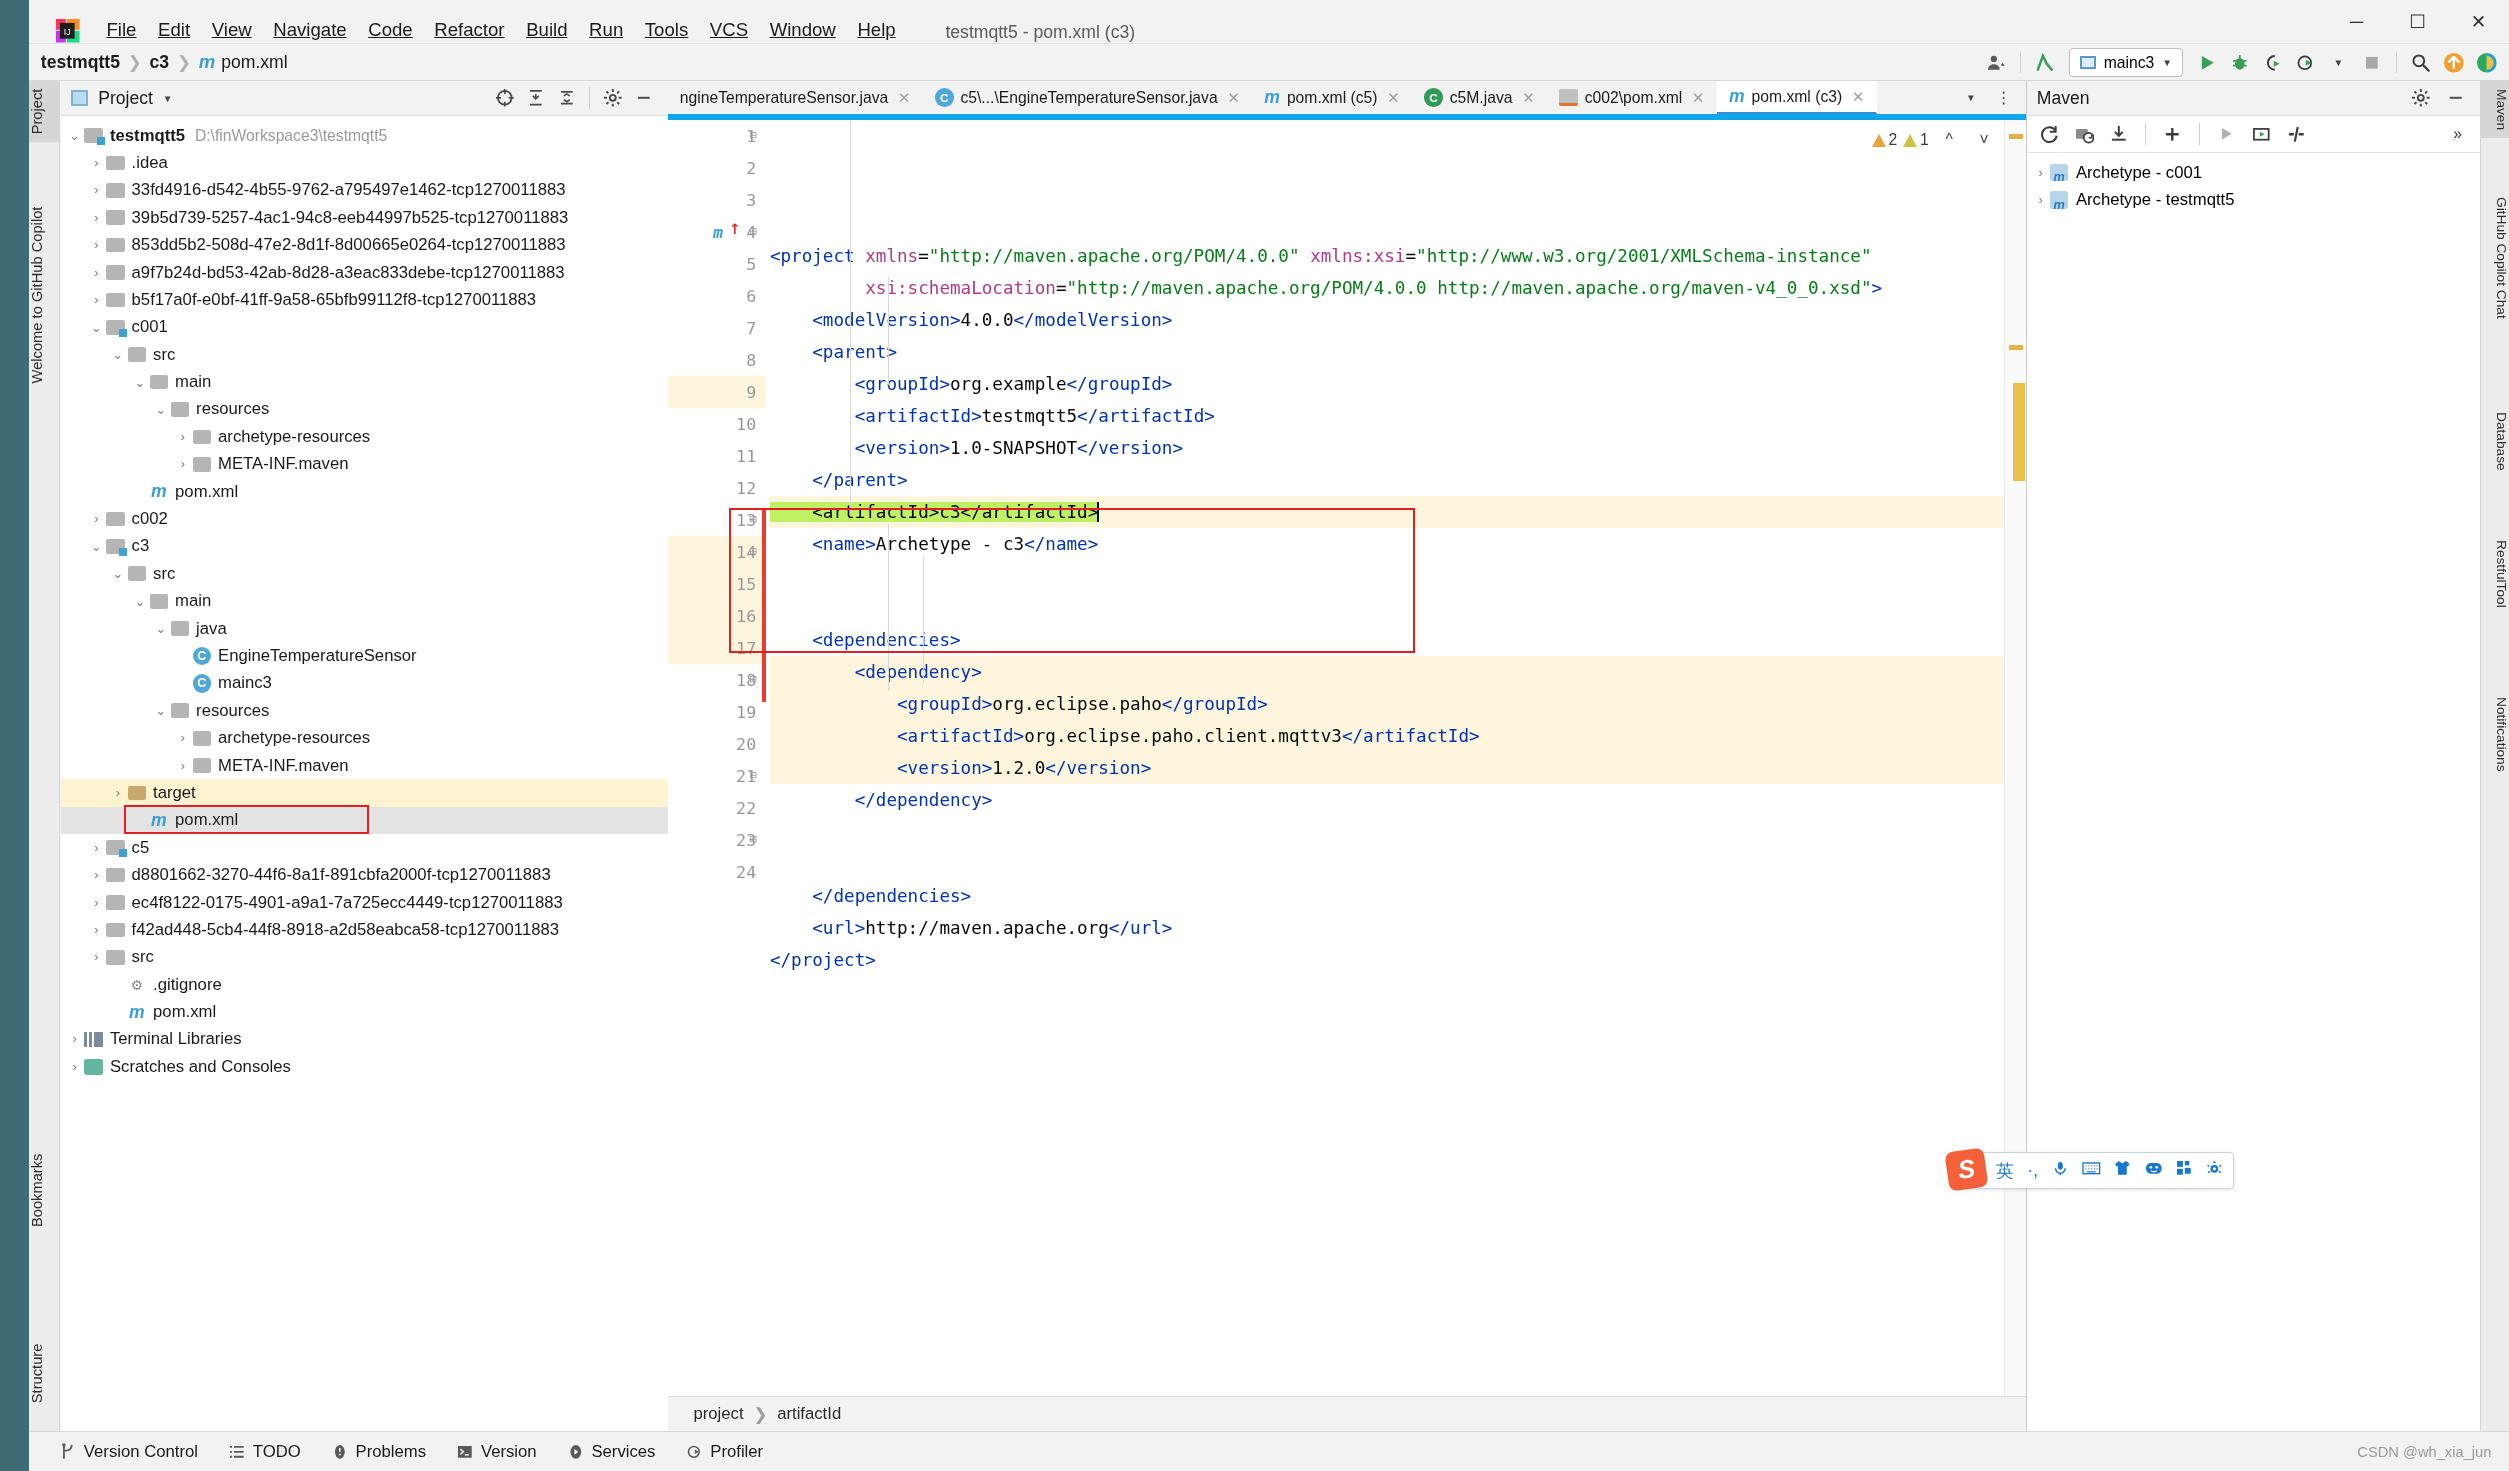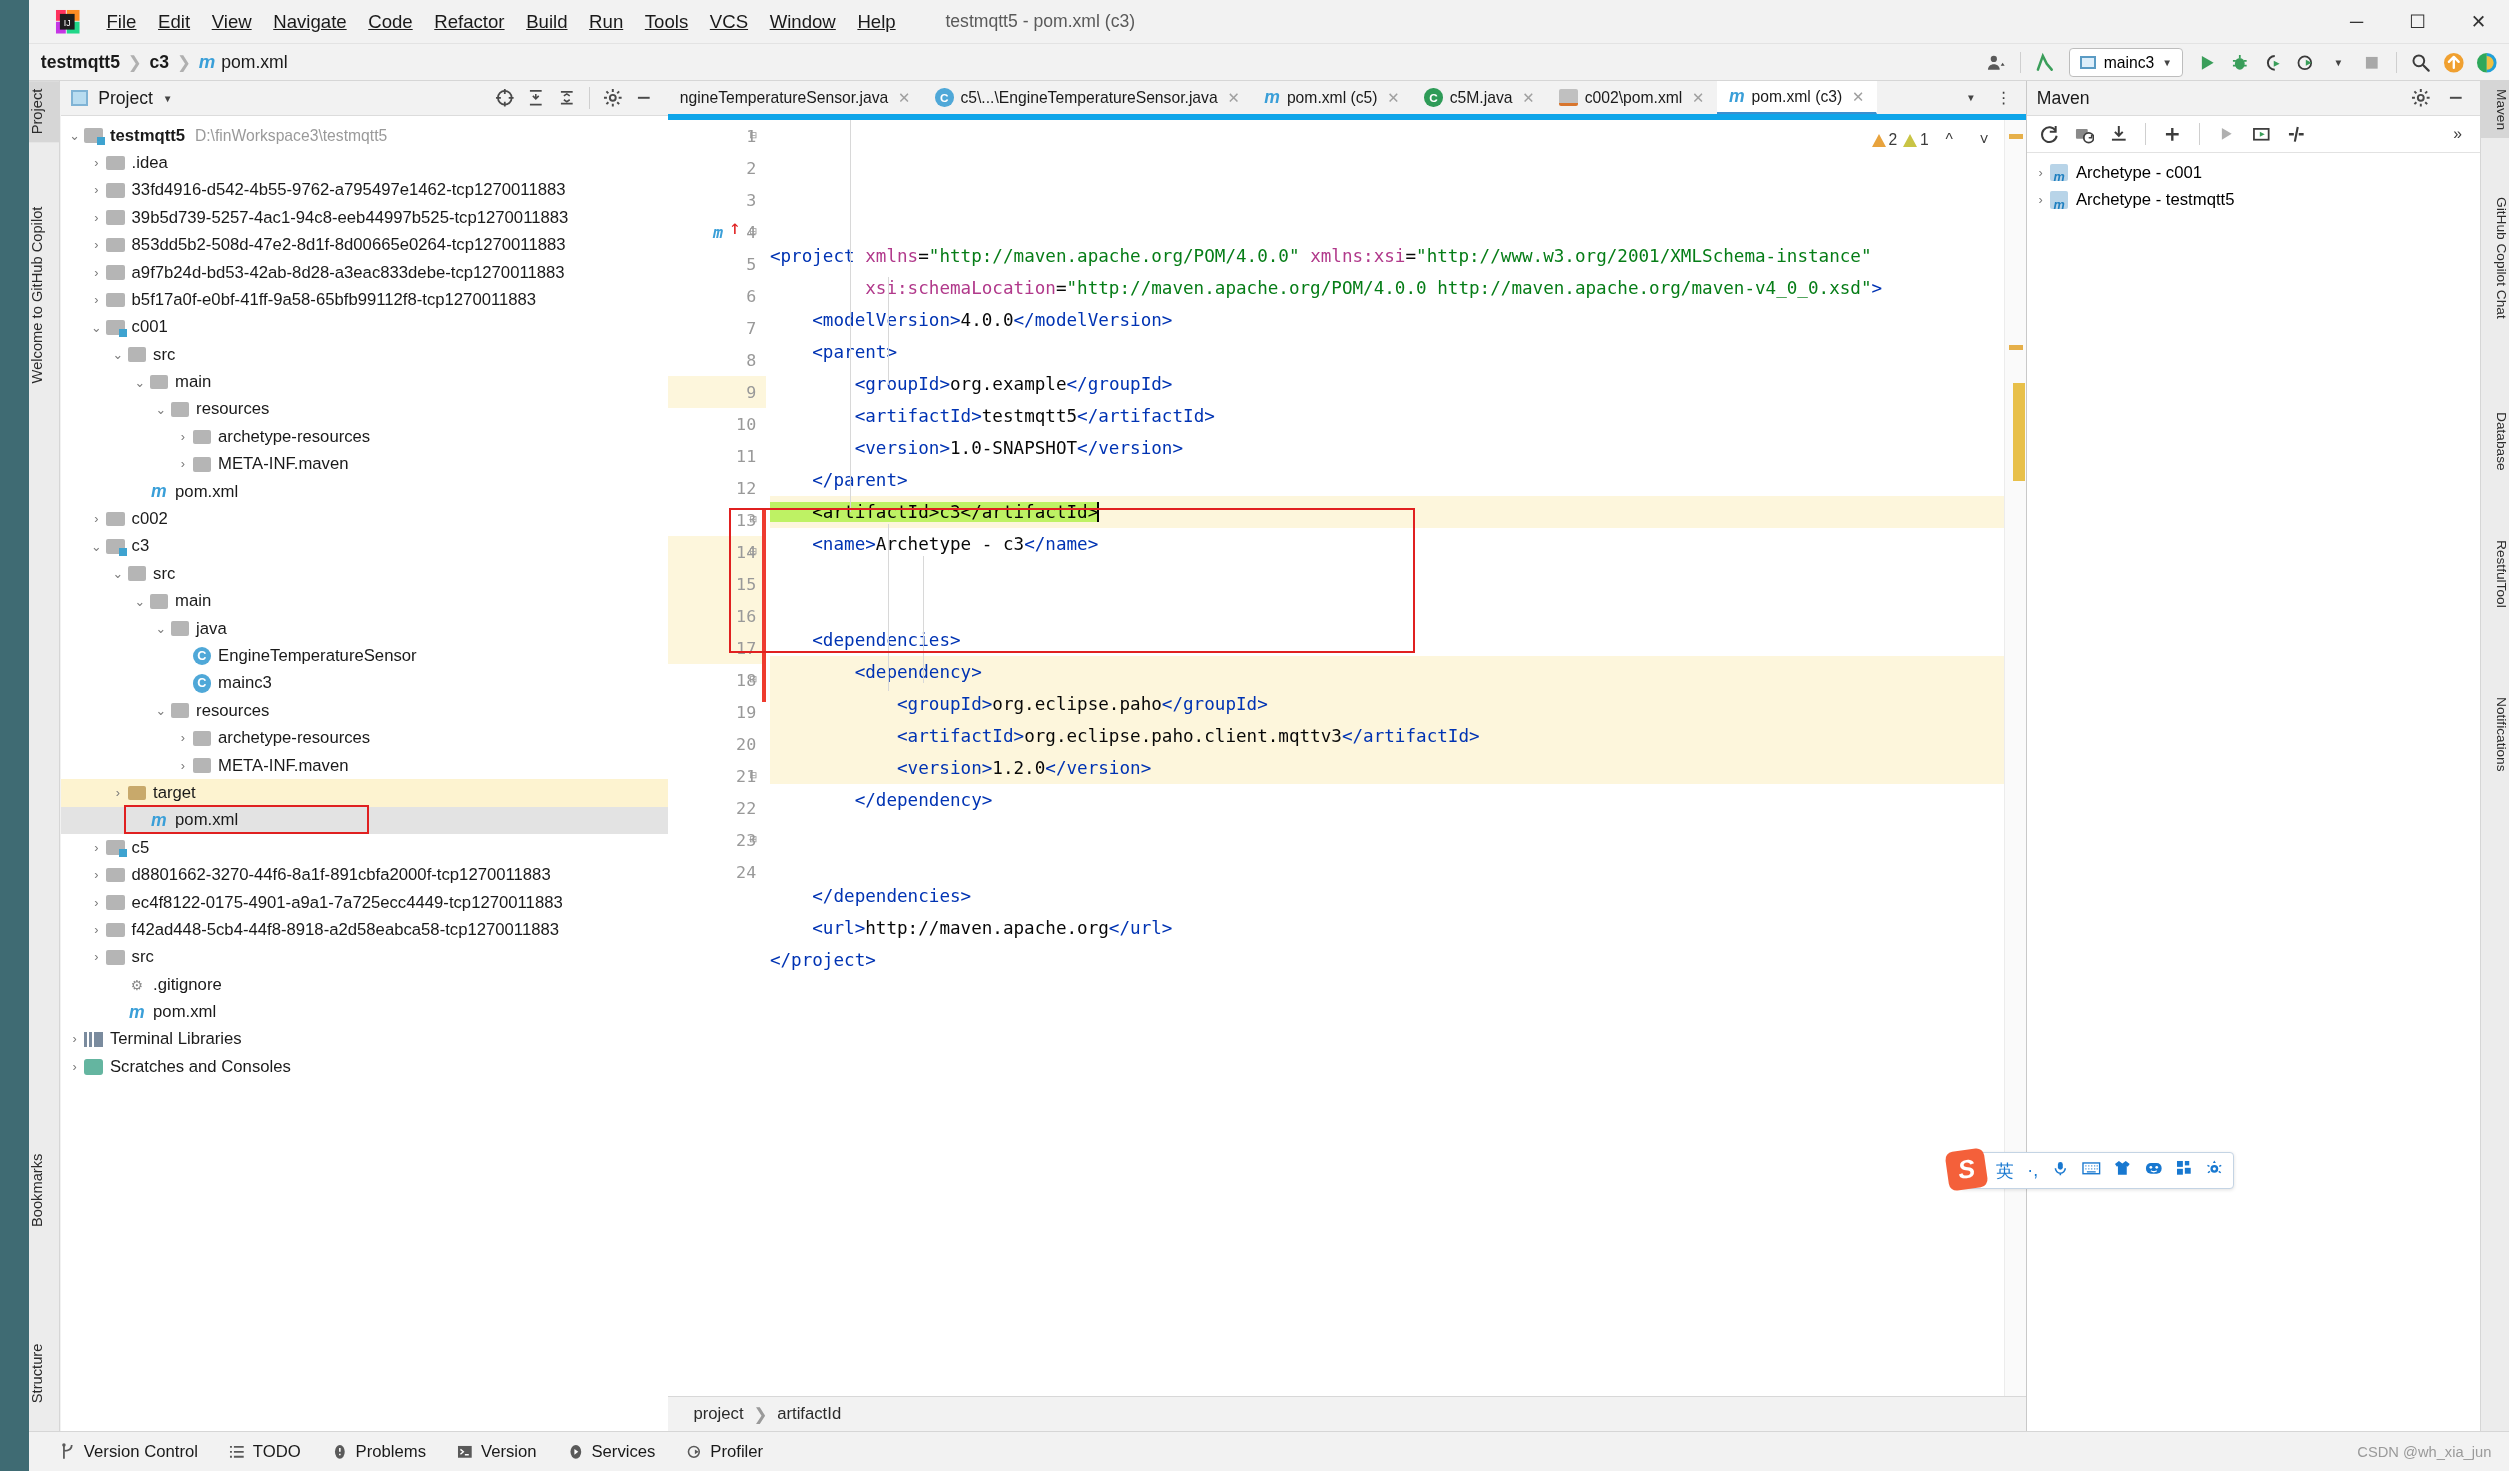--- a/index.html
+++ b/index.html
@@ -18,21 +18,21 @@
   }
   .app-window {
     position: absolute; left: 29px; top: 0; right: 0; bottom: 0;
     background: #f2f2f2;
   }
 
   
   .menubar {
     position: absolute; left: 29px; top: 0; right: 0; height: 44px;
     background: #f2f2f2;
-    display: flex; align-items: center;
+    display: flex; align-items: flex-end;
     border-bottom: 1px solid #e3e3e3;
   }
   .ij-logo {
     width: 25.5px; height: 25.5px; margin-left: 25.5px; margin-right: 15.7px;
     position: relative; flex: none;
   }
   .menu-item {
     font-size: 18.6px; color: #1a1a1a; padding: 2px 10.8px;
     white-space: nowrap; cursor: default;
   }

